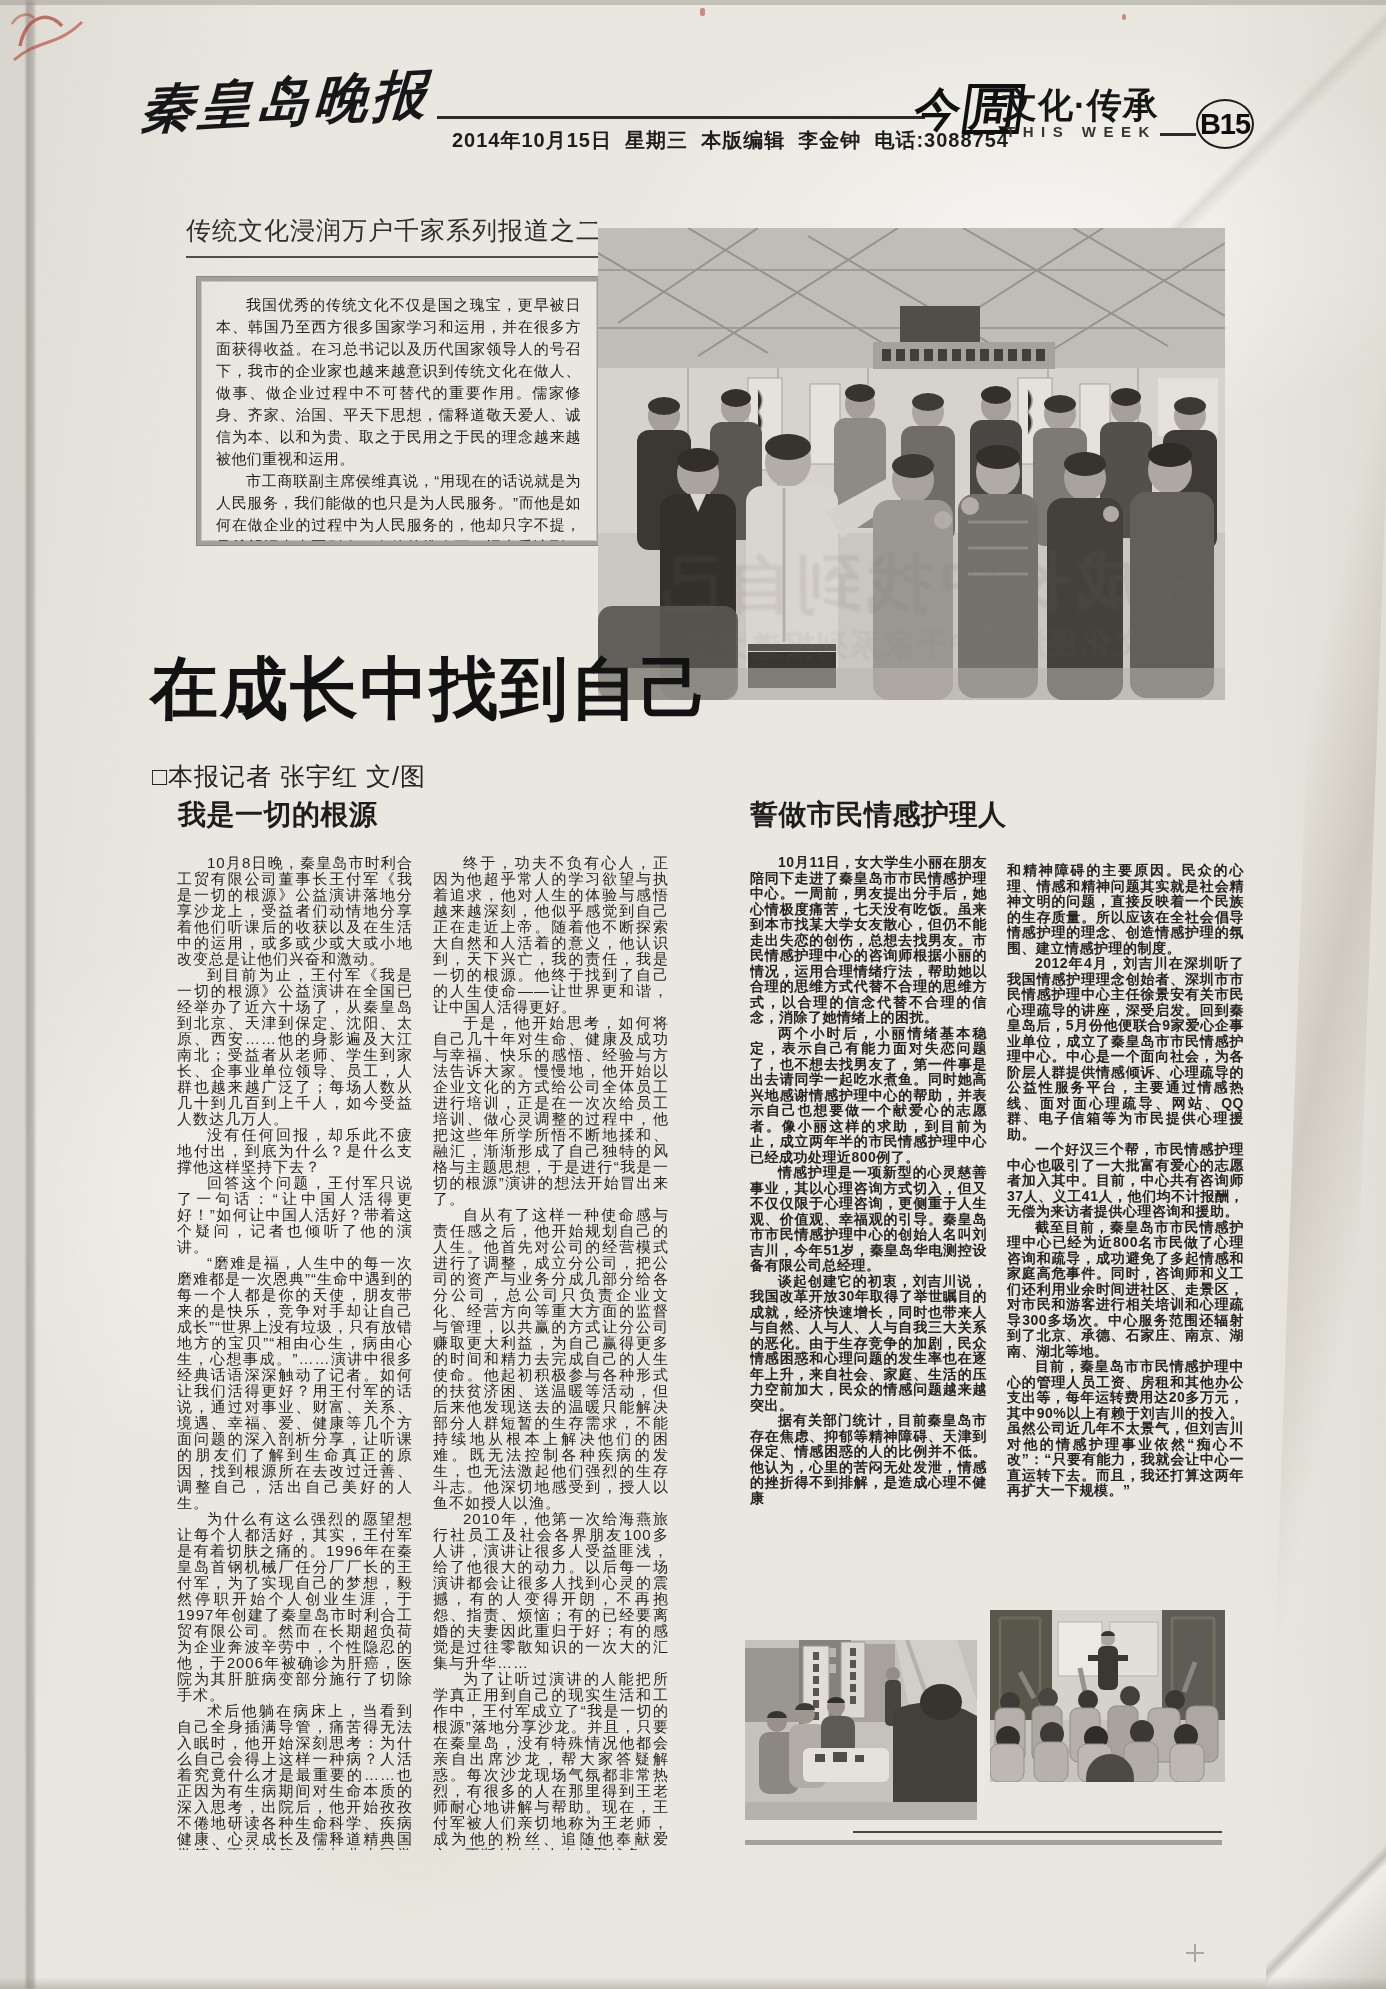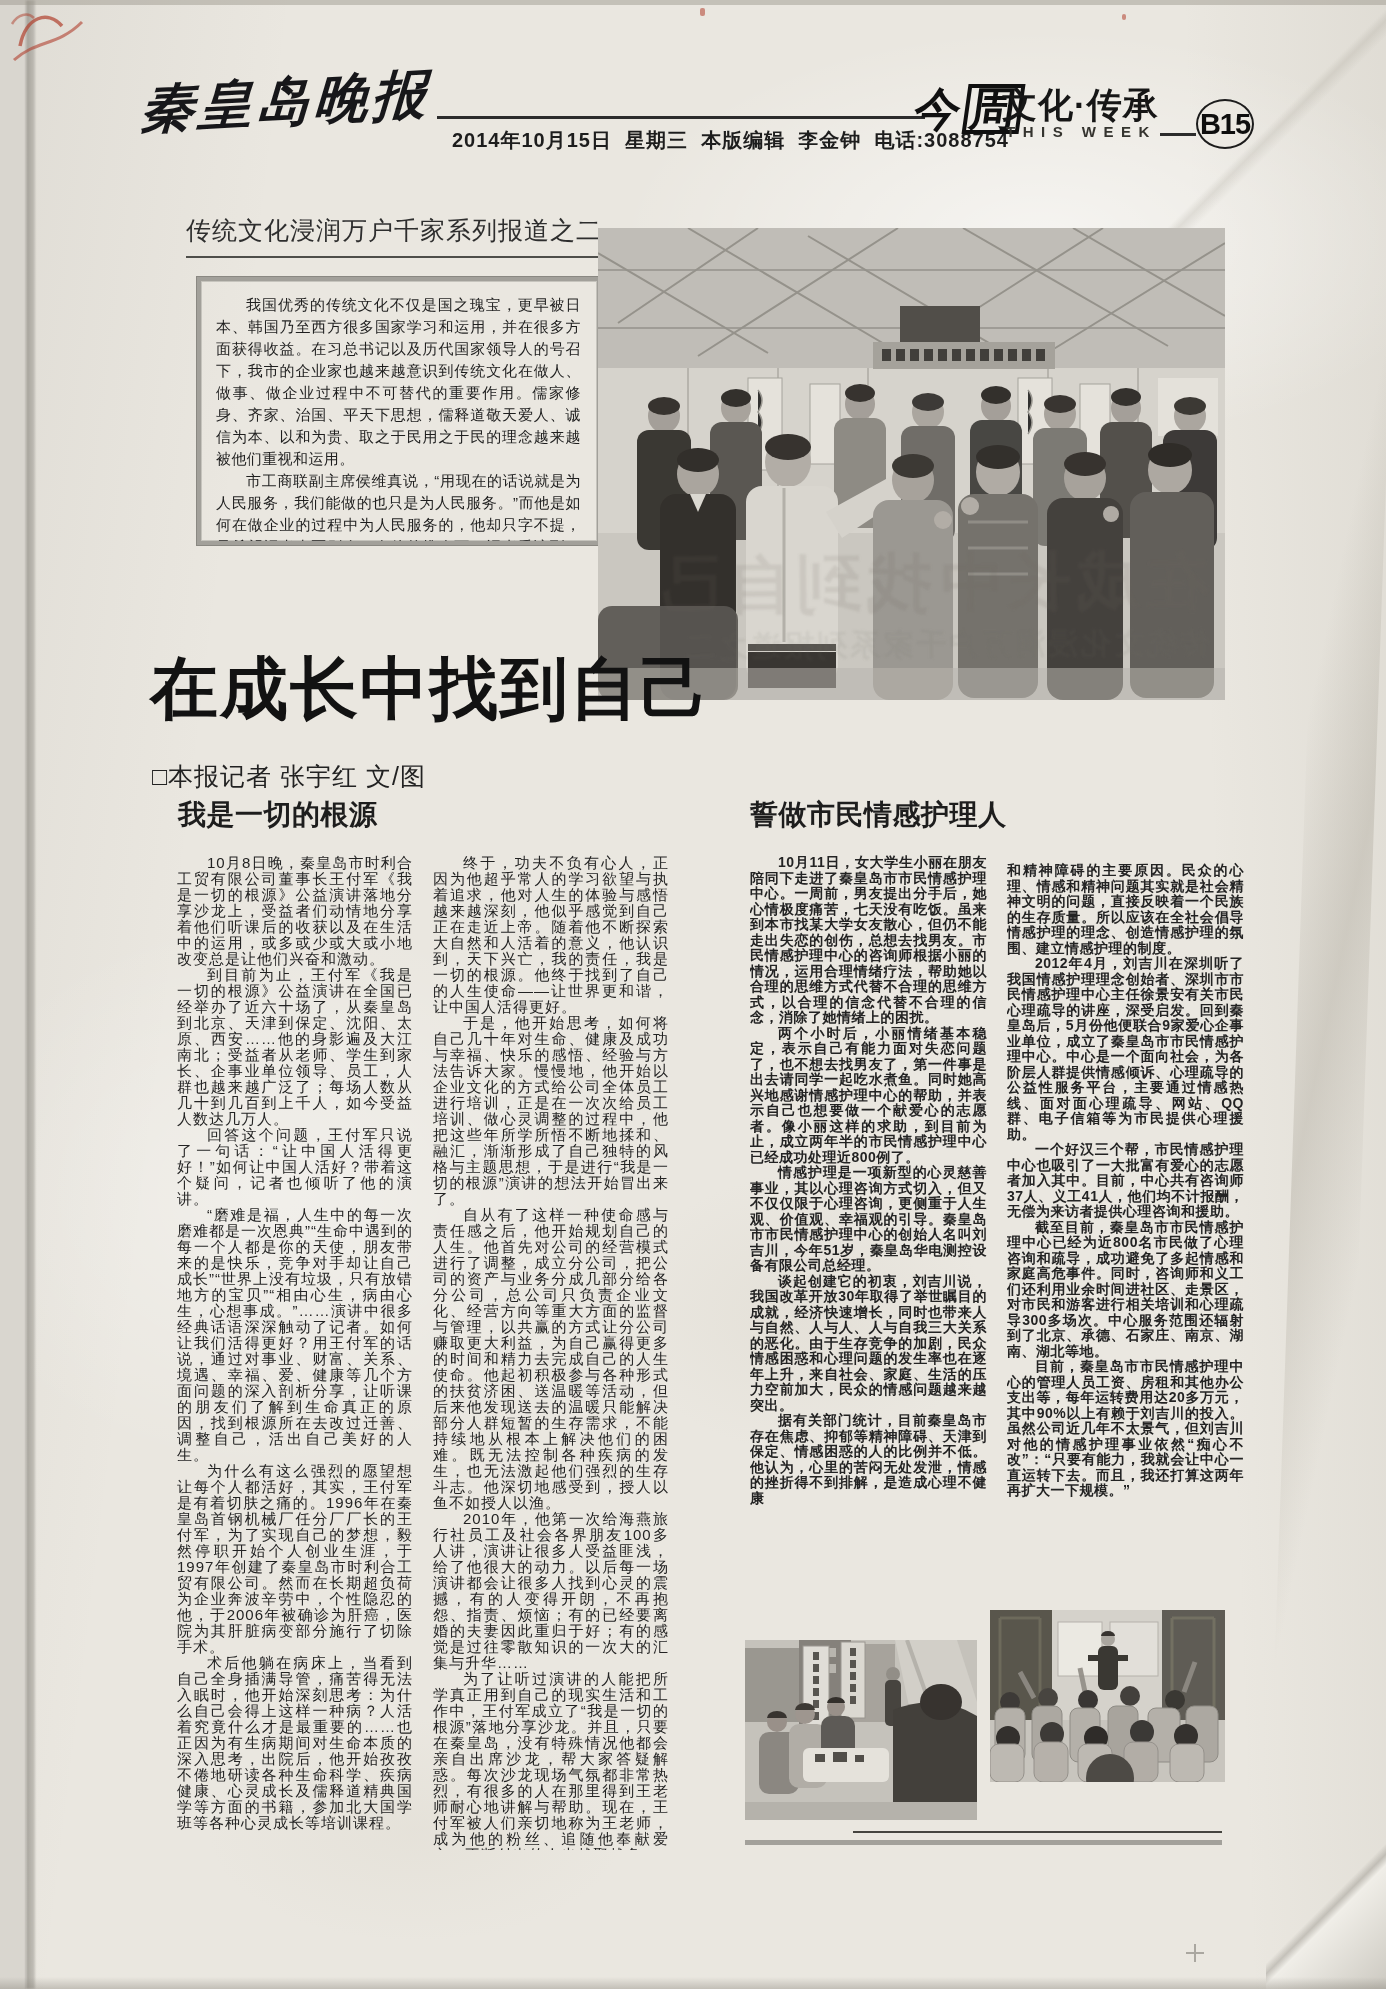--- a/index.html
+++ b/index.html
@@ -273,20 +273,21 @@
   <div class="ghost">在成长中找到自己</div>
   <div class="ghost ghost2">传统文化浸润万户千家系列报道之二</div>
 
   <h1 class="headline">在成长中找到自己</h1>
   <div class="byline">□本报记者 张宇红 文/图</div>
 
   <h2 class="sec-title sec-title-left">我是一切的根源</h2>
   <div class="col col-l col1">
       <p>10月8日晚，秦皇岛市时利合工贸有限公司董事长王付军《我是一切的根源》公益演讲落地分享沙龙上，受益者们动情地分享着他们听课后的收获以及在生活中的运用，或多或少或大或小地改变总是让他们兴奋和激动。</p>
       <p>到目前为止，王付军《我是一切的根源》公益演讲在全国已经举办了近六十场了，从秦皇岛到北京、天津到保定、沈阳、太原、西安……他的身影遍及大江南北；受益者从老师、学生到家长、企事业单位领导、员工，人群也越来越广泛了；每场人数从几十到几百到上千人，如今受益人数达几万人。</p>
+      <p>没有任何回报，却乐此不疲地付出，到底为什么？是什么支撑他这样坚持下去？</p>
       <p>回答这个问题，王付军只说了一句话：“让中国人活得更好！”如何让中国人活好？带着这个疑问，记者也倾听了他的演讲。</p>
       <p>“磨难是福，人生中的每一次磨难都是一次恩典”“生命中遇到的每一个人都是你的天使，朋友带来的是快乐，竞争对手却让自己成长”“世界上没有垃圾，只有放错地方的宝贝”“相由心生，病由心生，心想事成。”……演讲中很多经典话语深深触动了记者。如何让我们活得更好？用王付军的话说，通过对事业、财富、关系、境遇、幸福、爱、健康等几个方面问题的深入剖析分享，让听课的朋友们了解到生命真正的原因，找到根源所在去改过迁善、调整自己，活出自己美好的人生。</p>
       <p>为什么有这么强烈的愿望想让每个人都活好，其实，王付军是有着切肤之痛的。1996年在秦皇岛首钢机械厂任分厂厂长的王付军，为了实现自己的梦想，毅然停职开始个人创业生涯，于1997年创建了秦皇岛市时利合工贸有限公司。然而在长期超负荷为企业奔波辛劳中，个性隐忍的他，于2006年被确诊为肝癌，医院为其肝脏病变部分施行了切除手术。</p>
       <p>术后他躺在病床上，当看到自己全身插满导管，痛苦得无法入眠时，他开始深刻思考：为什么自己会得上这样一种病？人活着究竟什么才是最重要的……也正因为有生病期间对生命本质的深入思考，出院后，他开始孜孜不倦地研读各种生命科学、疾病健康、心灵成长及儒释道精典国学等方面的书籍，参加北大国学班等各种心灵成长等培训课程。</p>
     </div>
   <div class="col col-l col2">
       <p>终于，功夫不负有心人，正因为他超乎常人的学习欲望与执着追求，他对人生的体验与感悟越来越深刻，他似乎感觉到自己正在走近上帝。随着他不断探索大自然和人活着的意义，他认识到，天下兴亡，我的责任，我是一切的根源。他终于找到了自己的人生使命——让世界更和谐，让中国人活得更好。</p>
       <p>于是，他开始思考，如何将自己几十年对生命、健康及成功与幸福、快乐的感悟、经验与方法告诉大家。慢慢地，他开始以企业文化的方式给公司全体员工进行培训，正是在一次次给员工培训、做心灵调整的过程中，他把这些年所学所悟不断地揉和、融汇，渐渐形成了自己独特的风格与主题思想，于是进行“我是一切的根源”演讲的想法开始冒出来了。</p>
       <p>自从有了这样一种使命感与责任感之后，他开始规划自己的人生。他首先对公司的经营模式进行了调整，成立分公司，把公司的资产与业务分成几部分给各分公司，总公司只负责企业文化、经营方向等重大方面的监督与管理，以共赢的方式让分公司赚取更大利益，为自己赢得更多的时间和精力去完成自己的人生使命。他起初积极参与各种形式的扶贫济困、送温暖等活动，但后来他发现送去的温暖只能解决部分人群短暂的生存需求，不能持续地从根本上解决他们的困难。既无法控制各种疾病的发生，也无法激起他们强烈的生存斗志。他深切地感受到，授人以鱼不如授人以渔。</p>
       <p>2010年，他第一次给海燕旅行社员工及社会各界朋友100多人讲，演讲让很多人受益匪浅，给了他很大的动力。以后每一场演讲都会让很多人找到心灵的震撼，有的人变得开朗，不再抱怨、指责、烦恼；有的已经要离婚的夫妻因此重归于好；有的感觉是过往零散知识的一次大的汇集与升华……</p>

